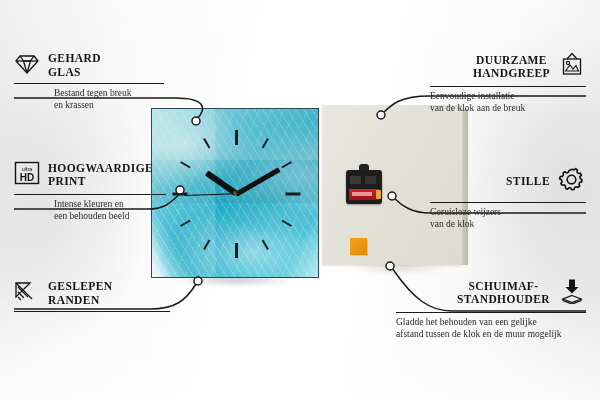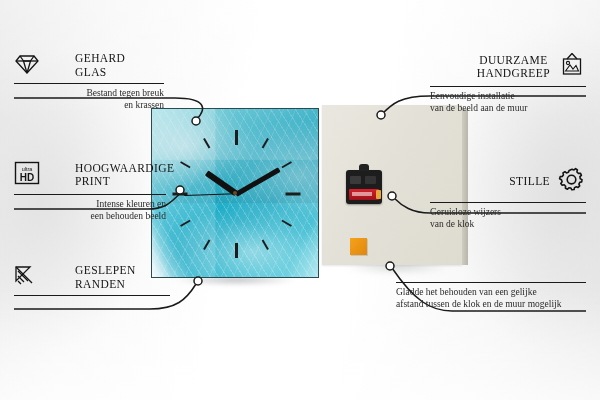--- a/index.html
+++ b/index.html
@@ -72,38 +72,38 @@
     background:linear-gradient(180deg,#d6202a,#9c1219);border-radius:1px;}
   .battery .plus{position:absolute;right:-2px;top:1px;width:5px;height:9px;background:#e8a93c;border-radius:1px;}
   .battery .txt{position:absolute;left:3px;top:3px;width:20px;height:4px;background:rgba(255,255,255,.55);}
   .spacer{position:absolute;left:350px;top:238px;width:17px;height:17px;
     background:linear-gradient(135deg,#f6a21c,#e0870d);box-shadow:1px 1px 0 rgba(0,0,0,.12);}
 
   
   .lines{position:absolute;inset:0;z-index:6;pointer-events:none;}
   .callout{position:absolute;z-index:7;}
   .co-head{display:flex;align-items:center;gap:8px;}
-  .co-title{font-weight:normal;font-size:11.5px;letter-spacing:.4px;color:#141414;
-    line-height:13.5px;text-transform:uppercase;margin-left:27px;}
+  .co-title{font-weight:bold;font-size:11.5px;letter-spacing:.4px;color:#141414;
+    line-height:13.5px;text-transform:uppercase;}
   .co-rule{height:1px;background:#1a1a1a;margin:4px 0 4px;}
   .co-sub{font-size:9.5px;line-height:11.5px;color:#2a2a2a;}
 
   .left .co-head{justify-content:flex-start;}
   .left .co-title{text-align:left;}
-  .left .co-sub{text-align:right;margin-left:40px;}
+  .left .co-sub{text-align:left;margin-left:40px;}
   .right .co-head{justify-content:flex-end;}
   .right .co-title{text-align:center;}
   .right .co-sub{}
 
   .ic{flex:0 0 auto;display:block;}
 
   
   #c-glas{left:14px;top:52px;width:150px;}
   #c-print{left:14px;top:160px;width:152px;}
-  #c-randen{left:14px;top:264px;width:156px;}
+  #c-randen{left:14px;top:280px;width:156px;}
   #c-handgreep{left:430px;top:52px;width:156px;}
   #c-mech{left:430px;top:166px;width:156px;}
   #c-schuim{left:396px;top:278px;width:190px;}
 </style>
 </head>
 <body>
 
 <div class="stage">
   <div class="bg"></div>
   <div class="bg2"></div>
@@ -250,21 +250,21 @@
           <rect x="5.5" y="7" width="17" height="15"></rect>
           <path d="M7.5,19 L12,13 L15,17 L18,13.5 L20.5,19 Z" stroke-width="1.1"></path>
           <circle cx="10" cy="11" r="1.6" stroke-width="1.1"></circle>
         </g>
           </svg>
       </span>
     </div>
     <div class="co-rule"></div>
     <div class="co-sub">
       <span>Eenvoudige installatie</span><br>
-      <span>van de beeld aan de muur</span>
+      <span>van de klok aan de breuk</span>
     </div>
   </div>
 
   <div class="callout right" id="c-mech">
     <div class="co-head">
       <span class="co-title">
         <span>STILLE</span><br>
       </span>
       <span class="ic">
         <svg width="28" height="28" viewBox="0 0 28 28">
@@ -276,19 +276,34 @@
       </span>
     </div>
     <div class="co-rule"></div>
     <div class="co-sub">
       <span>Geruisloze wijzers</span><br>
       <span>van de klok</span>
     </div>
   </div>
 
   <div class="callout right" id="c-schuim">
+    <div class="co-head">
+      <span class="co-title">
+        <span>SCHUIMAF-</span><br>
+        <span>STANDHOUDER</span>
+      </span>
+      <span class="ic">
+        <svg width="28" height="26" viewBox="0 0 28 26">
+            <g fill="none" stroke="#141414" stroke-width="1.3">
+          <path d="M11,1.5 L17,1.5 L17,9 L20.5,9 L14,15.5 L7.5,9 L11,9 Z" fill="#141414" stroke="none"></path>
+          <path d="M14,17.5 L23,21 L14,24.5 L5,21 Z"></path>
+          <path d="M5,21 L5,22.6 L14,26 L23,22.6 L23,21"></path>
+        </g>
+          </svg>
+      </span>
+    </div>
     <div class="co-rule"></div>
     <div class="co-sub">
       <span>Gladde het behouden van een gelijke</span><br>
       <span>afstand tussen de klok en de muur mogelijk</span>
     </div>
   </div>
 </div>
 
 </body></html>

